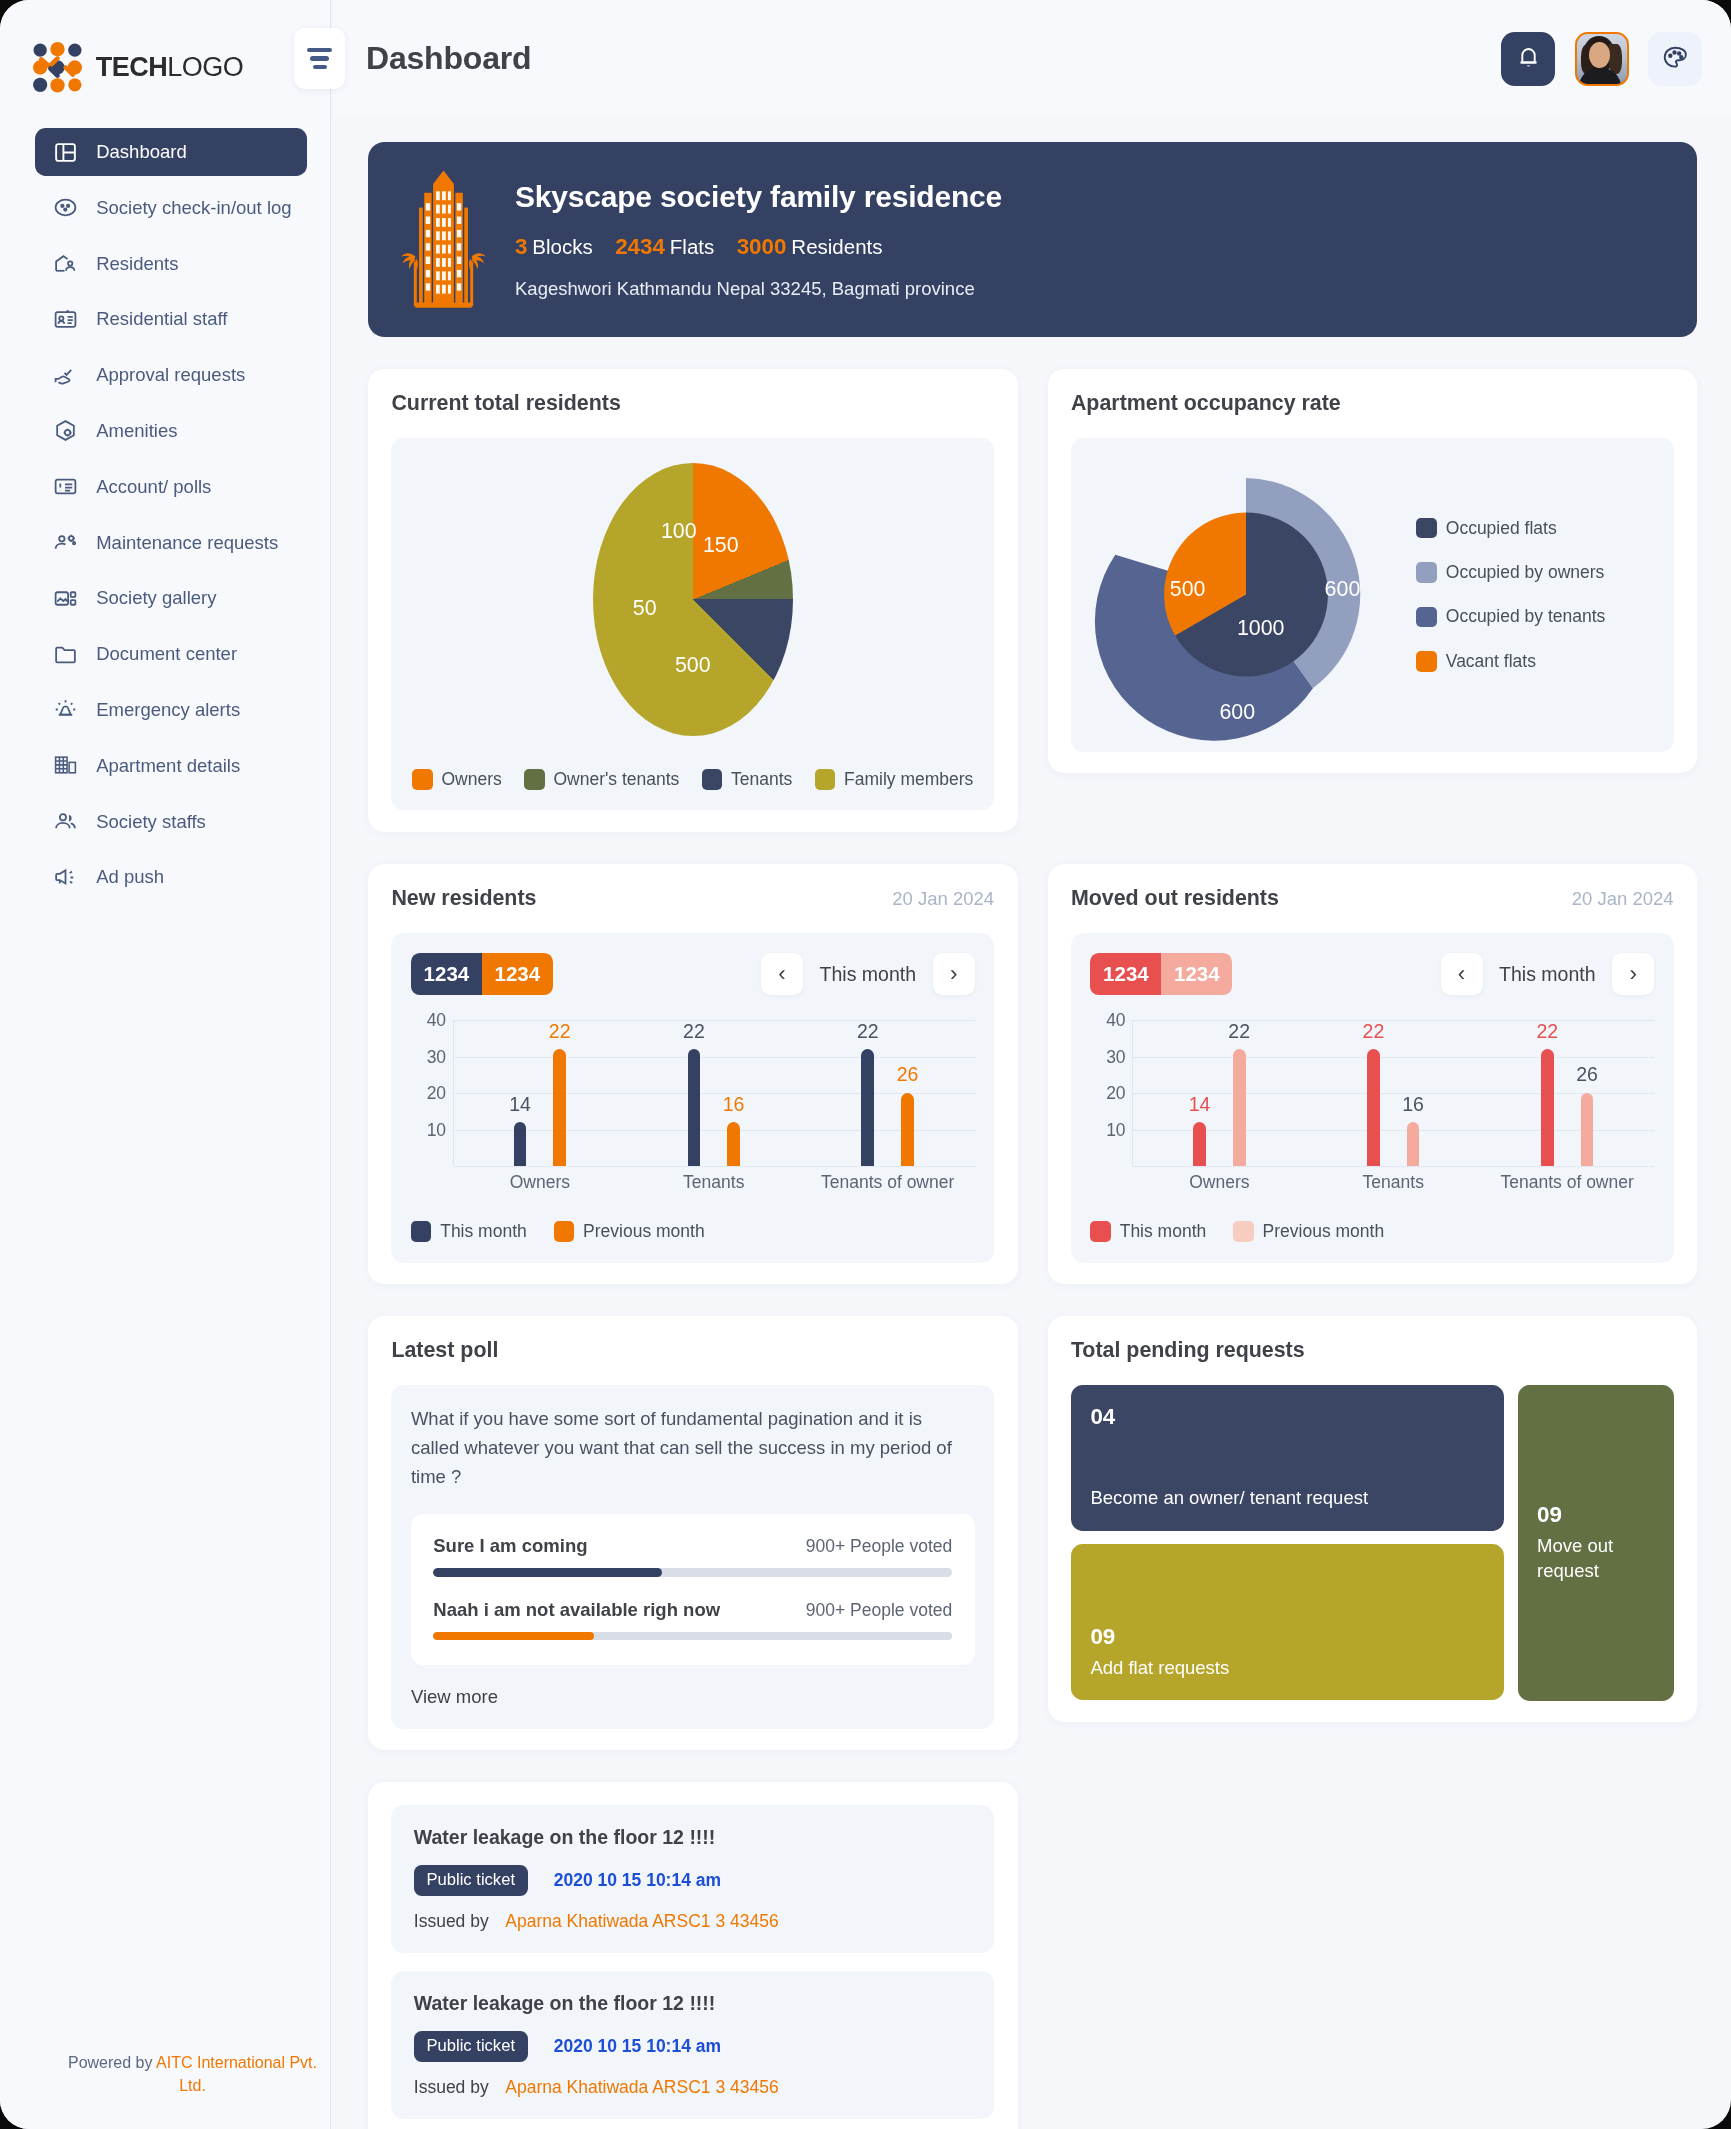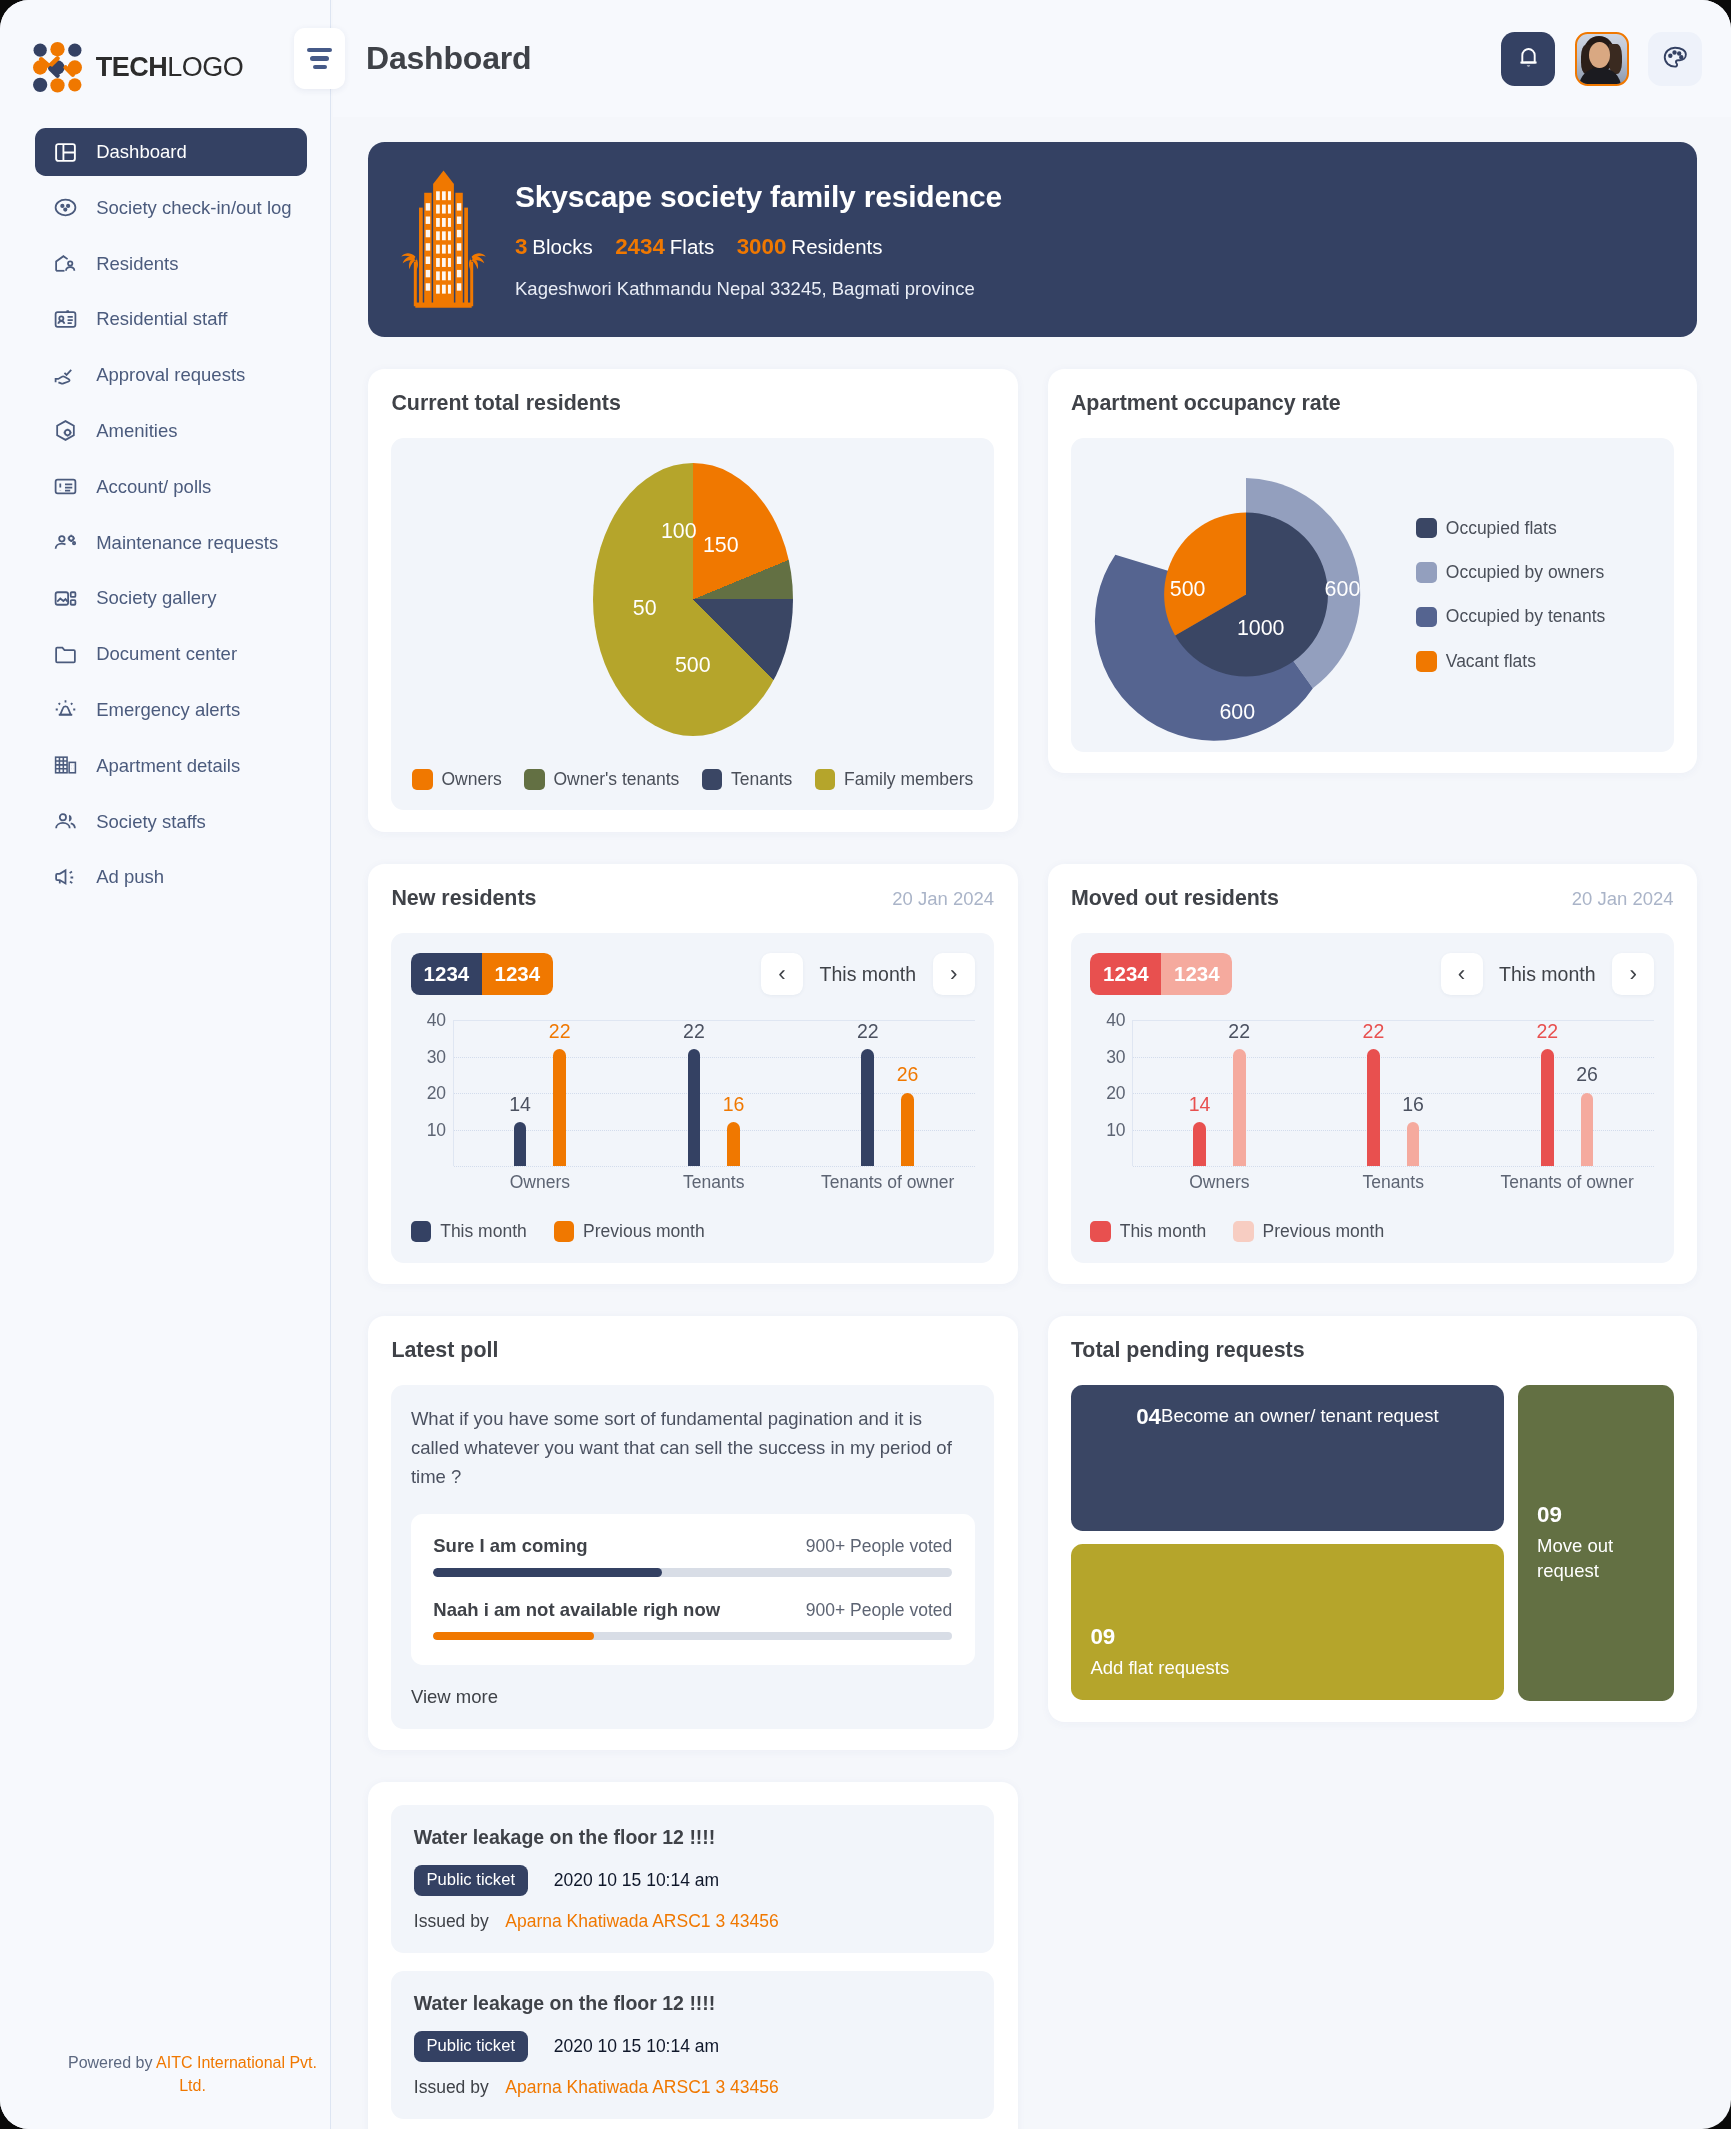--- a/index.html
+++ b/index.html
@@ -105,33 +105,33 @@
   .poll-line{display:flex;align-items:baseline;justify-content:space-between;margin-bottom:10.7px;}
   .poll-name{font-size:18.5px;font-weight:700;color:#3f4248;}
   .poll-votes{font-size:17.5px;color:#5d6473;}
   .pbar{height:8.8px;border-radius:5.8px;background:#d8dde6;overflow:hidden;}
   .pbar i{display:block;height:100%;border-radius:5.8px;}
   .viewmore{margin-top:21.4px;font-size:18.5px;color:#3f4248;}
 
   
   .pr-grid{display:flex;gap:13.6px;}
   .pr-left{flex:1;display:flex;flex-direction:column;gap:13.6px;}
-  .pr-top{border-radius:11.7px;height:146px;padding:19.5px;color:#fff;display:flex;justify-content:center;}
+  .pr-top{border-radius:11.7px;height:146px;padding:19.5px;color:#fff;display:flex;flex-direction:column;justify-content:space-between;}
   .pr-bottom{display:flex;gap:13.6px;}
   .pr-sm{flex:1;border-radius:11.7px;height:156px;padding:19.5px;color:#fff;display:flex;flex-direction:column;justify-content:flex-end;}
   .pr-tall{width:156px;border-radius:11.7px;height:316px;padding:19.5px;color:#fff;display:flex;flex-direction:column;justify-content:flex-end;}
   .pr-num{font-size:22.4px;font-weight:700;margin-bottom:5.8px;}
   .pr-lbl{font-size:18.5px;line-height:1.35;}
 
   
   .ticket{background:#f2f5fa;border-radius:12.7px;padding:21.4px 22.4px;margin-bottom:17.5px;}
   .tk-title{font-size:19.5px;font-weight:700;color:#3f4248;margin-bottom:15.6px;}
   .tk-meta{display:flex;align-items:center;gap:26px;margin-bottom:14.6px;}
   .tk-badge{background:#344163;color:#fff;font-size:16.6px;border-radius:7.8px;padding:5.8px 12.7px;}
-  .tk-time{font-size:17.5px;color:#0f172a;}
+  .tk-time{font-size:17.5px;color:#1d4ed8;font-weight:bold;}
   .tk-issued{display:flex;gap:16.6px;font-size:17.5px;}
   .tk-issued .k{color:#3f4248;}
   .tk-issued .v{color:#f07800;}
 </style>
 </head>
 <body>
 
 <div class="frame">
 
   <aside class="sidebar">

